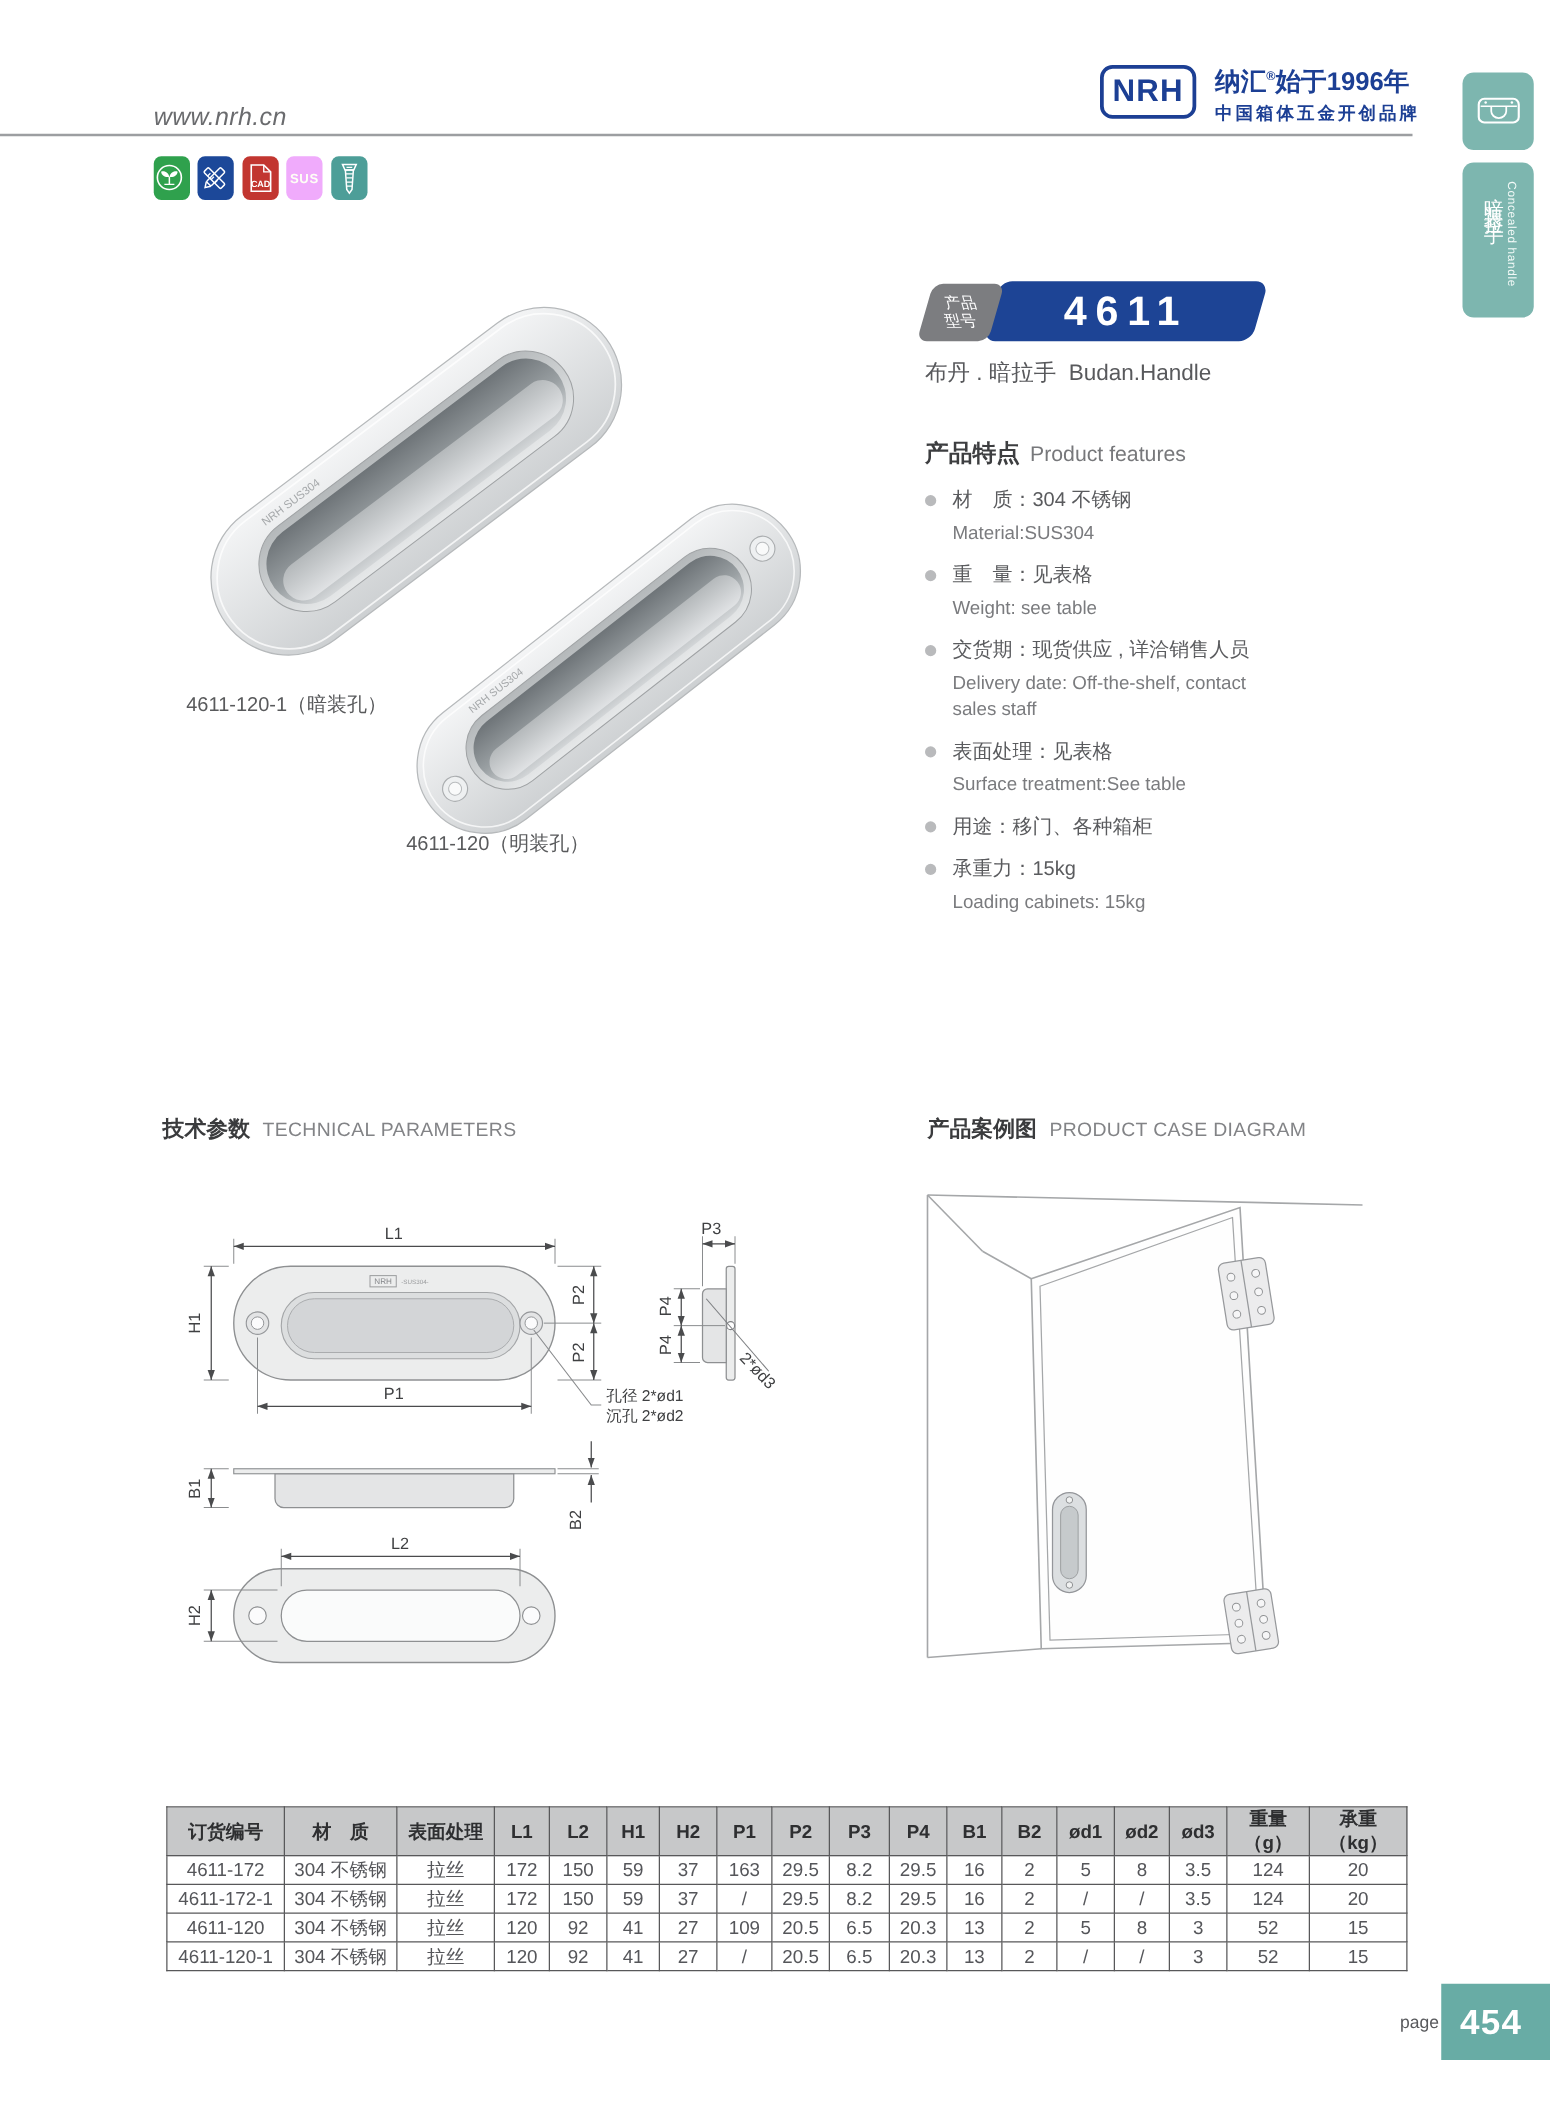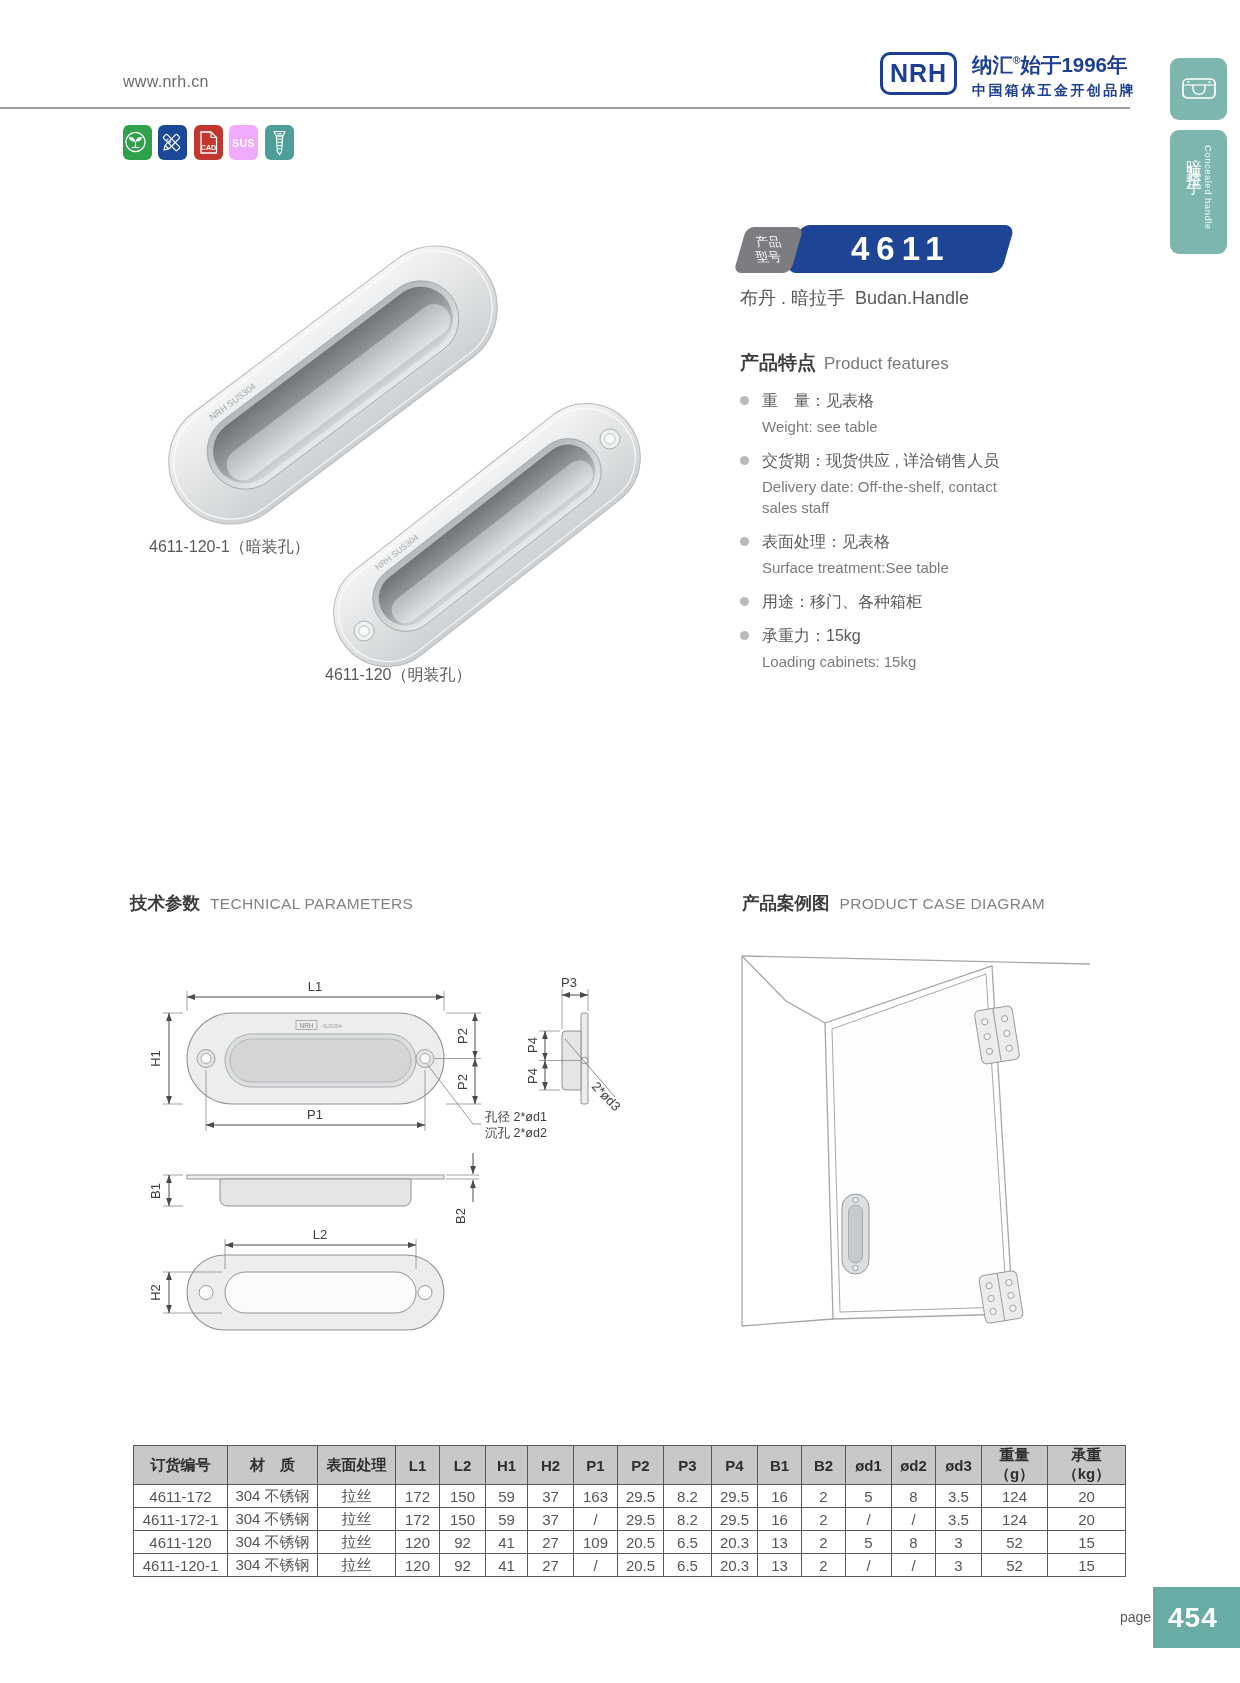--- a/index.html
+++ b/index.html
@@ -4,21 +4,21 @@
 <style>
   * { margin:0; padding:0; box-sizing:border-box; }
   html,body { background:#ffffff; }
   body {
     width:1240px; height:1683px; position:relative; overflow:hidden;
     font-family:"Liberation Sans","DejaVu Sans",sans-serif; color:#3c3d3f;
   }
   .abs { position:absolute; }
 
   
-  .site-url { left:123px; top:73px; font-size:16px; color:#6a6b6e; letter-spacing:.3px; text-decoration:none; }
+  .site-url { left:123px; top:83px; font-size:20px; color:#6a6b6e; letter-spacing:.3px; text-decoration:none;font-style:italic; }
   .hdr-line { left:0; top:107px; width:1130px; height:2px; background:#9c9ea1; }
   .logo-box { left:880px; top:52px; width:77px; height:43px; border:3.5px solid #1c3f94; border-radius:10px;
               display:flex; align-items:center; justify-content:center; }
   .logo-box span { font-size:25px; font-weight:bold; color:#1c3f94; letter-spacing:1px; }
   .brand-txt { left:972px; top:51px; width:175px; color:#1c3f94; }
   .brand-l1 { font-size:20.5px; font-weight:bold; white-space:nowrap; }
   .brand-l1 sup { font-size:10px; }
   .brand-l2 { font-size:14px; font-weight:bold; letter-spacing:2.4px; margin-top:3px; white-space:nowrap; }
 
   
@@ -191,41 +191,46 @@
       <circle cx="-156" cy="0" r="10" fill="#eef0f1" stroke="#aaadaf" stroke-width="0.9"></circle>
       <circle cx="-156" cy="0" r="5.2" fill="#f9fafa" stroke="#b8bbbd" stroke-width="0.8"></circle>
     </g>
     <g>
       <circle cx="156" cy="0" r="10" fill="#eef0f1" stroke="#aaadaf" stroke-width="0.9"></circle>
       <circle cx="156" cy="0" r="5.2" fill="#f9fafa" stroke="#b8bbbd" stroke-width="0.8"></circle>
     </g>
     <text x="-108" y="-39" font-size="8.5" fill="#a6a9ab">NRH SUS304</text>
   </g>
 </svg>
-<div class="abs cap" style="left:149px;top:537px">4611-120-1（暗装孔）</div>
+<div class="abs cap" style="left:149px;top:554px">4611-120-1（暗装孔）</div>
 <div class="abs cap" style="left:325px;top:665px">4611-120（明装孔）</div>
 
 <div class="abs badge-blue">
   <span>4611</span>
 </div>
 <div class="abs badge-gray">
   <div>
     <div>产品</div>
     <div>型号</div>
   </div>
 </div>
 <div class="abs pname">
   <span>布丹 . 暗拉手</span><span class="en">Budan.Handle</span>
 </div>
 
 <div class="abs features">
   <div>
     <span class="f-title-cn">产品特点</span><span class="f-title-en">Product features</span>
   </div>
   <ul class="f-list">
+    <li class="f-item">
+      <span class="dot"></span>
+      <div class="f-cn">材　质：304 不锈钢</div>
+        <div class="f-en">Material:SUS304</div>
+    </li>
     <li class="f-item">
       <span class="dot"></span>
       <div class="f-cn">重　量：见表格</div>
         <div class="f-en">Weight: see table</div>
     </li>
     <li class="f-item">
       <span class="dot"></span>
       <div class="f-cn">交货期：现货供应 , 详洽销售人员</div>
         <div class="f-en">Delivery date: Off-the-shelf, contact sales staff</div>
     </li>

